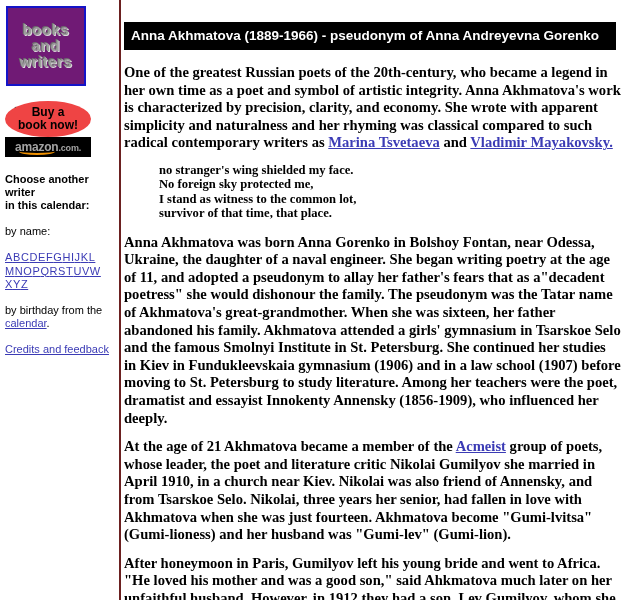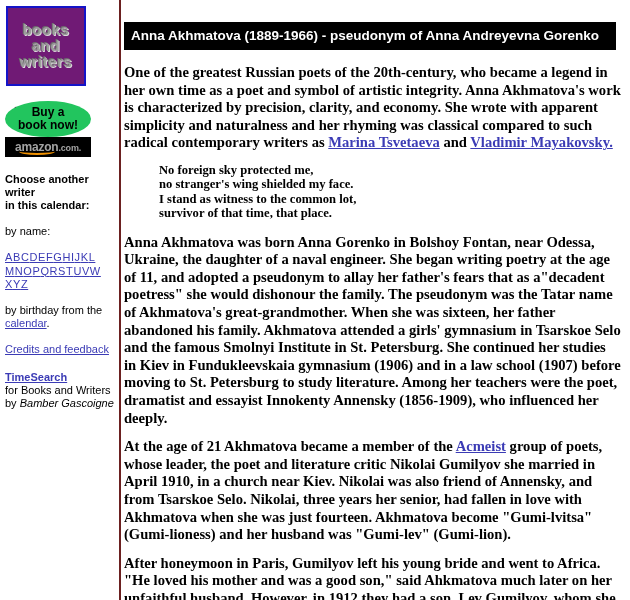--- a/index.html
+++ b/index.html
@@ -64,21 +64,21 @@
   }
 
   .amazon {
     margin-top: 15px;
     width: 86px;
   }
   .amazon-oval {
     position: relative;
     width: 86px;
     height: 36px;
-    background: #22c55e;
+    background: #ef4444;
     border-radius: 50%/50%;
     display: flex;
     flex-direction: column;
     align-items: center;
     justify-content: center;
     overflow: hidden;
   }
   .amazon-oval .dot {
     position: absolute;
     left: 8px;
@@ -260,40 +260,35 @@
 
     <div class="birthday">
       <span>by birthday from the</span><br>
       <a>calendar</a><span>.</span>
     </div>
 
     <div class="credits">
       <a>Credits and feedback</a>
     </div>
 
-    <div class="timesearch">
-      <a class="ts-link">TimeSearch</a><br>
-      <span>for Books and Writers</span><br>
-      <span>by </span><span class="ital">Bamber Gascoigne</span>
-    </div>
   </div>
 
   <div class="divider"></div>
 
   <div class="content">
 
     <div class="title-bar">Anna Akhmatova (1889-1966) - pseudonym of Anna Andreyevna Gorenko</div>
 
     <div class="body-col">
 
       <p class="para"><span>One of the greatest Russian poets of the 20th-century, who became a legend in her own time as a poet and symbol of artistic integrity. Anna Akhmatova's work is characterized by precision, clarity, and economy. She wrote with apparent simplicity and naturalness and her rhyming was classical compared to such radical contemporary writers as </span><a>Marina Tsvetaeva</a><span> and </span><a>Vladimir Mayakovsky.</a></p>
 
       <div class="quote">
+        <div>no stranger's wing shielded my face.</div>
         <div>No foreign sky protected me,</div>
-        <div>no stranger's wing shielded my face.</div>
         <div>I stand as witness to the common lot,</div>
         <div>survivor of that time, that place.</div>
       </div>
 
       <p class="para">Anna Akhmatova was born Anna Gorenko in Bolshoy Fontan, near Odessa, Ukraine, the daughter of a naval engineer. She began writing poetry at the age of 11, and adopted a pseudonym to allay her father's fears that as a"decadent poetress" she would dishonour the family. The pseudonym was the Tatar name of Akhmatova's great-grandmother. When she was sixteen, her father abandoned his family. Akhmatova attended a girls' gymnasium in Tsarskoe Selo and the famous Smolnyi Institute in St. Petersburg. She continued her studies in Kiev in Fundukleevskaia gymnasium (1906) and in a law school (1907) before moving to St. Petersburg to study literature. Among her teachers were the poet, dramatist and essayist Innokenty Annensky (1856-1909), who influenced her deeply.</p>
 
       <p class="para"><span>At the age of 21 Akhmatova became a member of the </span><a>Acmeist</a><span> group of poets, whose leader, the poet and literature critic Nikolai Gumilyov she married in April 1910, in a church near Kiev. Nikolai was also friend of Annensky, and from Tsarskoe Selo. Nikolai, three years her senior, had fallen in love with Akhmatova when she was just fourteen. Akhmatova become "Gumi-lvitsa" (Gumi-lioness) and her husband was "Gumi-lev" (Gumi-lion).</span></p>
 
       <p class="para">After honeymoon in Paris, Gumilyov left his young bride and went to Africa. "He loved his mother and was a good son," said Ahkmatova much later on her unfaithful husband. However, in 1912 they had a son, Lev Gumilyov, whom she left as a child in the care of her mother-in-law. Lev became also a writer. Ahkmatova does not mention him in her autobiographical notes written in 1957. Her friend Lidiya Chukovskaya recalled, that when Lev was arrested in 1938, "she would get up from bed to go and stand, sometimes in the freezing weather, in the long lines of people waiting outside the prisons, hoping against hope to be able to see her son or at least pass over a parcel. . . ."</p>
 

